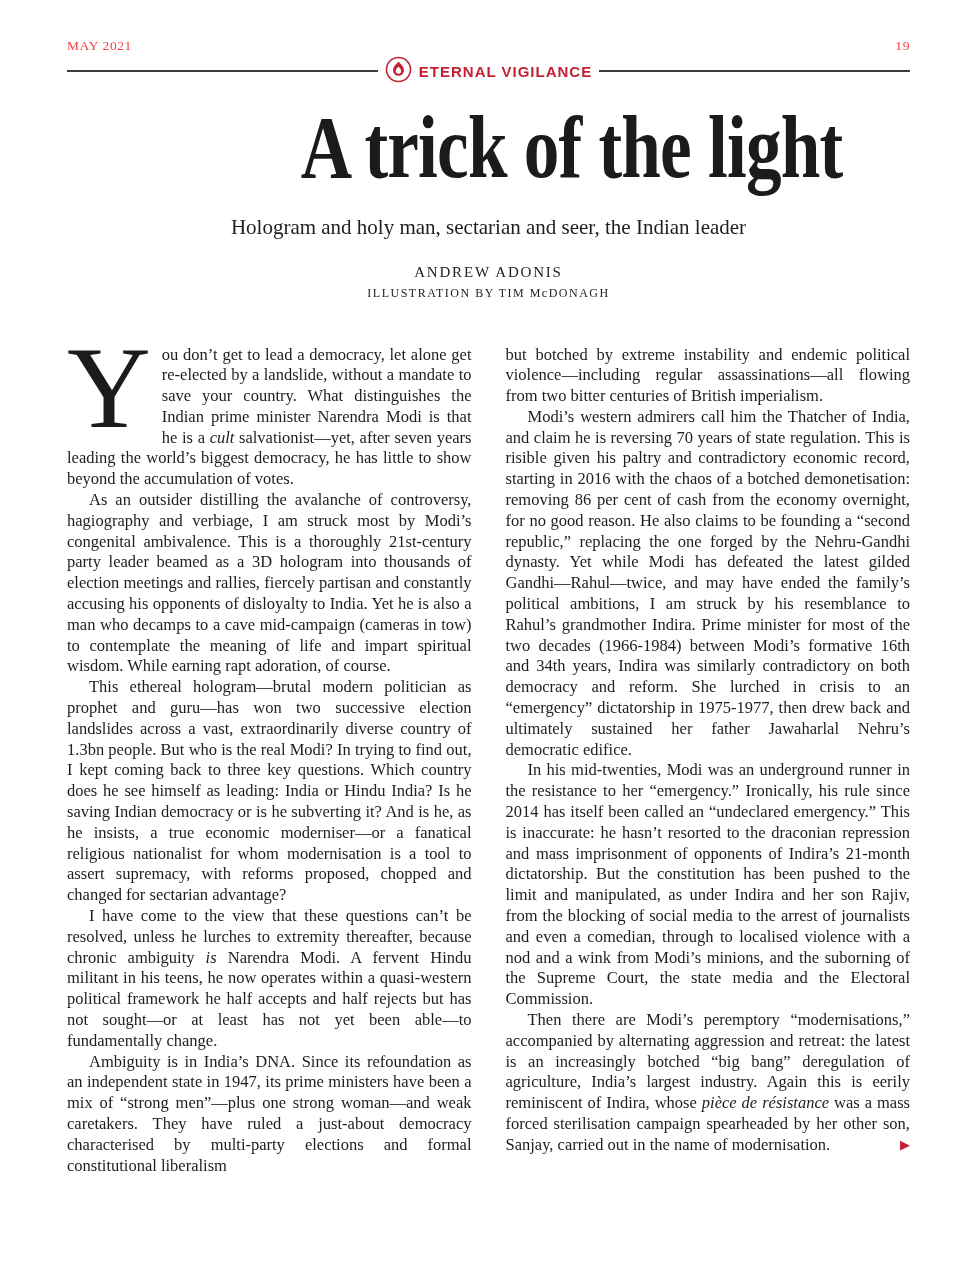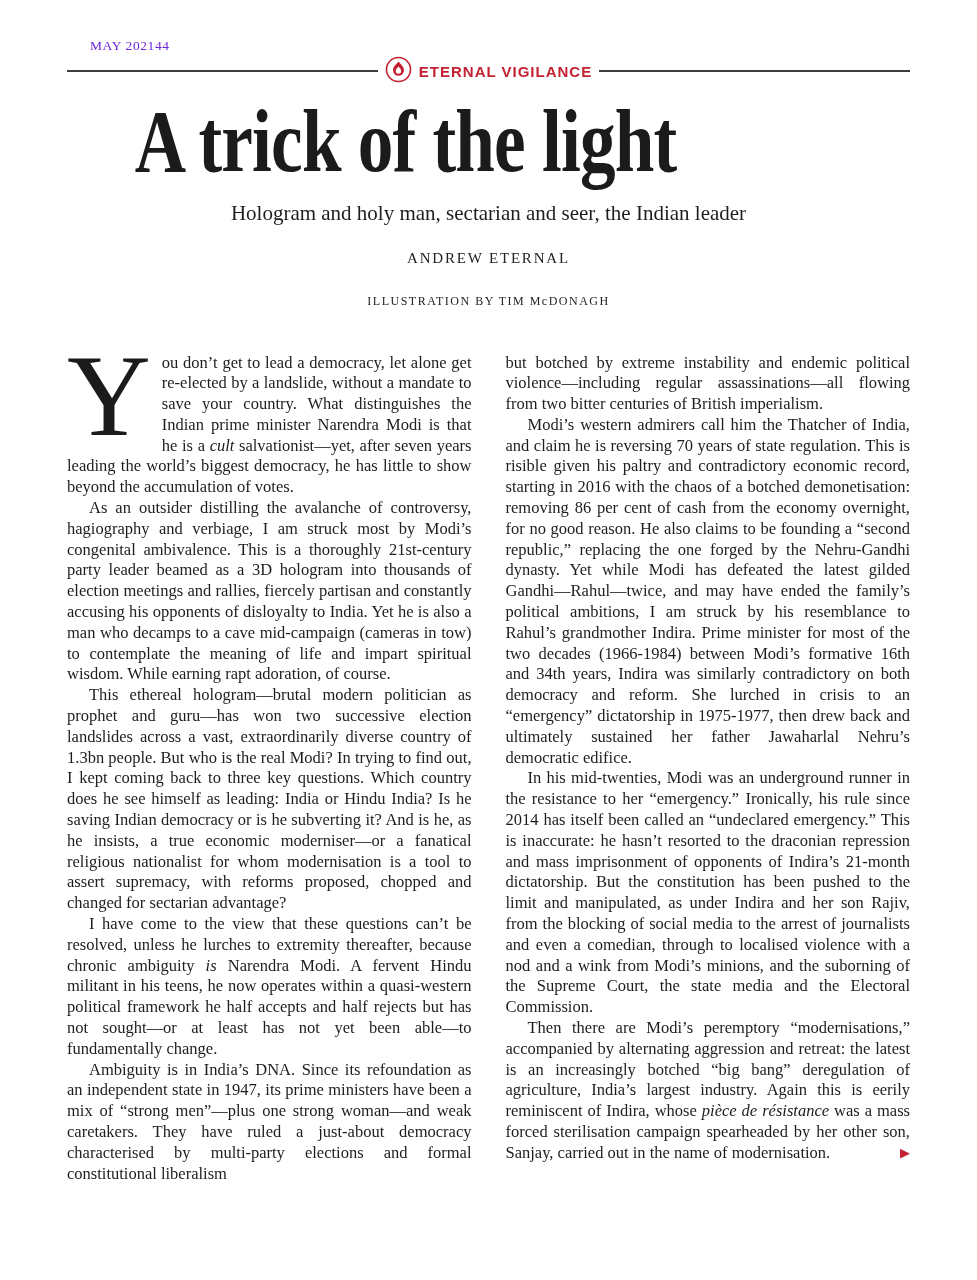--- a/index.html
+++ b/index.html
@@ -7,57 +7,57 @@
   body {
     width: 977px; height: 1280px;
     font-family: "Liberation Serif", "DejaVu Serif", serif;
     color: #1e1e1e;
     overflow: hidden;
   }
   .page { padding: 38px 67px 0 67px; }
 
   
   .running-head {
-    display: flex; justify-content: flex-start; align-items: baseline;
-    font-size: 13.5px; letter-spacing: 0.6px; color: #6d28d9; margin-left: 23px;
+    display: flex; justify-content: space-between; align-items: baseline;
+    font-size: 13.5px; letter-spacing: 0.6px; color: #ef4444;
   }
   .rule-row {
     display: flex; align-items: center; gap: 7px; margin-top: 3px; height: 28px;
   }
   .rule-seg { flex: 1 1 auto; border-top: 2px solid #3d3d3d; height: 0; }
   .masthead-group { display: flex; align-items: center; gap: 7px; }
   .masthead-title {
     font-family: "Liberation Sans", sans-serif; font-weight: 700;
     font-size: 15px; letter-spacing: 1px; color: #c32031;
   }
 
   
   .section-label {
     margin-top: 34px; text-align: center;
     font-family: "Liberation Sans", sans-serif; font-weight: 700;
     font-size: 41px; color: #c32031; letter-spacing: -0.5px;
   }
   .article-title {
-    margin-top: 12px; text-align: left; line-height: 1;
+    margin-top: 18px; text-align: right; line-height: 1;
     font-size: 89px; color: #1b1b1b; white-space: nowrap;
   }
   .article-title .squeeze {
     display: inline-block; transform: scaleX(0.8); transform-origin: 50% 50%;
     letter-spacing: -1px;
   }
   .article-subtitle {
-    margin-top: 14px; text-align: center;
+    margin-top: 22px; text-align: center;
     font-size: 21px; line-height: 27.5px; color: #1e1e1e;
   }
   .author-byline {
     margin-top: 22px; text-align: center;
     font-size: 15px; letter-spacing: 1.8px; color: #222;
   }
   .illustration-credit {
-    margin-top: 27px; text-align: center;
+    margin-top: 5px; text-align: center;
     font-size: 12px; letter-spacing: 1.5px; color: #222;
   }
 
   
   .article-body {
     margin-top: 44px; display: flex; gap: 34px;
   }
   .article-column {
     flex: 1 1 0; text-align: justify;
     font-size: 16.5px; line-height: 20.8px; color: #1d1d1d;
@@ -75,21 +75,21 @@
     font-family: "DejaVu Sans", sans-serif; line-height: 20.8px;
   }
 </style>
 </head>
 <body>
 
 <div class="page">
 
   <div class="running-head">
     <span>MAY 2021</span>
-    <span>44</span>
+    <span>19</span>
   </div>
 
   <div class="rule-row">
     <div class="rule-seg"></div>
     <div class="masthead-group">
       <span>
         <svg width="27" height="27" viewBox="0 0 27 27">
           <circle cx="13.5" cy="13.5" r="12" fill="none" stroke="#c32031" stroke-width="1.6"></circle>
           <path d="M13.5 5.6 C15.6 8.2, 19 10.7, 19 14.3 A5.5 5.5 0 0 1 8 14.3 C8 10.7, 11.4 8.2, 13.5 5.6 Z" fill="#c32031"></path>
           <path d="M13.5 10.6 C14.5 12, 16.2 13.2, 16.2 15.1 A2.7 2.7 0 0 1 10.8 15.1 C10.8 13.2, 12.5 12, 13.5 10.6 Z" fill="#ffffff"></path>
@@ -100,21 +100,21 @@
     <div class="rule-seg"></div>
   </div>
 
 
   <h1 class="article-title"><span class="squeeze">A trick of the light</span></h1>
 
   <div class="article-subtitle">
     <div>Hologram and holy man, sectarian and seer, the Indian leader</div>
   </div>
 
-  <div class="author-byline">ANDREW ETERNAL</div>
+  <div class="author-byline">ANDREW ADONIS</div>
   <div class="illustration-credit">ILLUSTRATION BY TIM McDONAGH</div>
 
   <div class="article-body">
     <div class="article-column">
         <p class="no-indent"><span class="dropcap">Y</span>ou don’t get to lead a democracy, let alone get re-elected by a landslide, without a mandate to save your country. What distinguishes the Indian prime minister Narendra Modi is that he is a <em>cult</em> salvationist—yet, after seven years leading the world’s biggest democracy, he has little to show beyond the accumulation of votes.</p>
         <p>As an outsider distilling the avalanche of controversy, hagiography and verbiage, I am struck most by Modi’s congenital ambivalence. This is a thoroughly 21st-century party leader beamed as a 3D hologram into thousands of election meetings and rallies, fiercely partisan and constantly accusing his opponents of disloyalty to India. Yet he is also a man who decamps to a cave mid-campaign (cameras in tow) to contemplate the meaning of life and impart spiritual wisdom. While earning rapt adoration, of course.</p>
         <p>This ethereal hologram—brutal modern politician as prophet and guru—has won two successive election landslides across a vast, extraordinarily diverse country of 1.3bn people. But who is the real Modi? In trying to find out, I kept coming back to three key questions. Which country does he see himself as leading: India or Hindu India? Is he saving Indian democracy or is he subverting it? And is he, as he insists, a true economic moderniser—or a fanatical religious nationalist for whom modernisation is a tool to assert supremacy, with reforms proposed, chopped and changed for sectarian advantage?</p>
         <p>I have come to the view that these questions can’t be resolved, unless he lurches to extremity thereafter, because chronic ambiguity <em>is</em> Narendra Modi. A fervent Hindu militant in his teens, he now operates within a quasi-western political framework he half accepts and half rejects but has not sought—or at least has not yet been able—to fundamentally change.</p>
         <p>Ambiguity is in India’s DNA. Since its refoundation as an independent state in 1947, its prime ministers have been a mix of “strong men”—plus one strong woman—and weak caretakers. They have ruled a just-about democracy characterised by multi-party elections and formal constitutional liberalism</p>
       </div>

